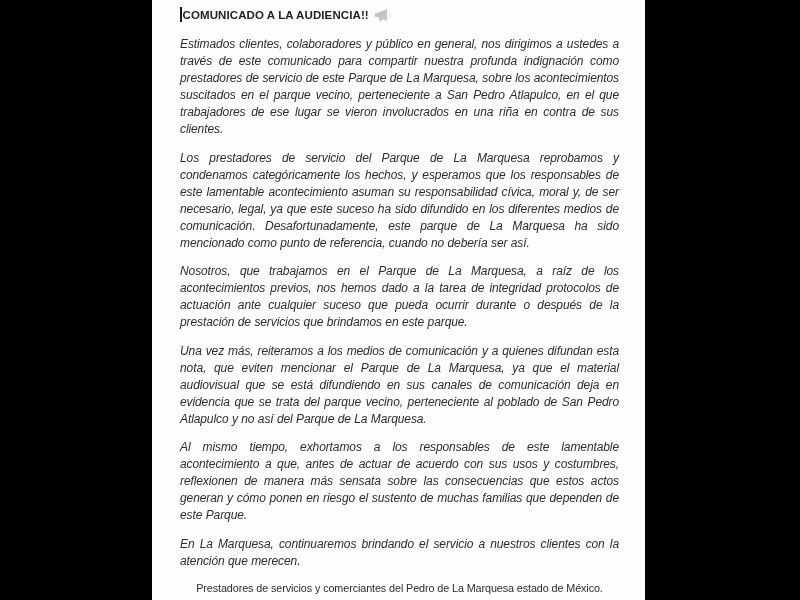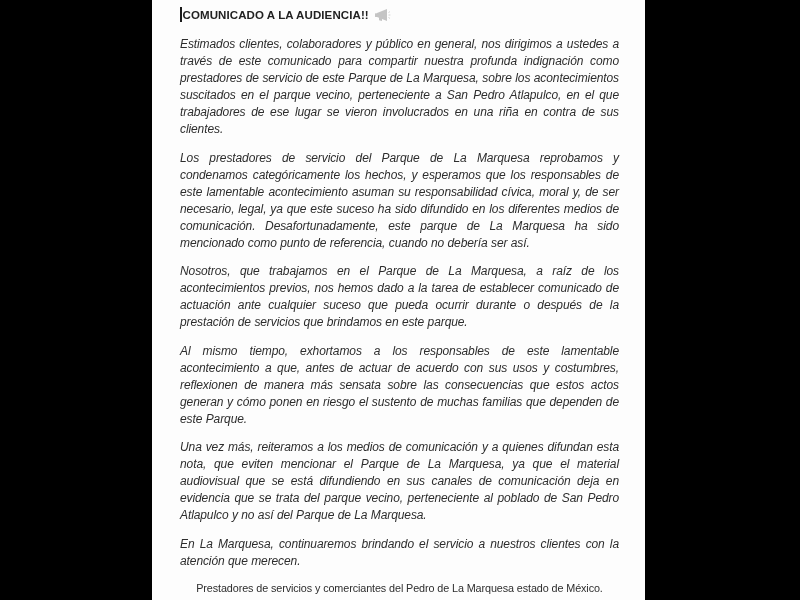--- a/index.html
+++ b/index.html
@@ -96,22 +96,22 @@
       <svg class="megaphone" width="17" height="14" viewBox="0 0 17 14" aria-hidden="true">
         <path d="M3 5 L13 1 L13 13 L3 9 Z" fill="#b2b2b2"></path>
         <rect x="1" y="5.2" width="2.4" height="3.8" rx="0.5" fill="#b2b2b2"></rect>
         <path d="M5 9.2 L8 10.1 L8 13 L5 12.2 Z" fill="#b2b2b2"></path>
         <path d="M14.5 4.5 L16 3.6 M14.5 7 L16.4 7 M14.5 9.5 L16 10.4" stroke="#c4c4c4" stroke-width="1" fill="none"></path>
       </svg>
     </div>
 
     <p class="body-par">Estimados clientes, colaboradores y público en general, nos dirigimos a ustedes a través de este comunicado para compartir nuestra profunda indignación como prestadores de servicio de este Parque de La Marquesa, sobre los acontecimientos suscitados en el parque vecino, perteneciente a San Pedro Atlapulco, en el que trabajadores de ese lugar se vieron involucrados en una riña en contra de sus clientes.</p>
     <p class="body-par">Los prestadores de servicio del Parque de La Marquesa reprobamos y condenamos categóricamente los hechos, y esperamos que los responsables de este lamentable acontecimiento asuman su responsabilidad cívica, moral y, de ser necesario, legal, ya que este suceso ha sido difundido en los diferentes medios de comunicación. Desafortunadamente, este parque de La Marquesa ha sido mencionado como punto de referencia, cuando no debería ser así.</p>
-    <p class="body-par">Nosotros, que trabajamos en el Parque de La Marquesa, a raíz de los acontecimientos previos, nos hemos dado a la tarea de establecer comunicado de actuación ante cualquier suceso que pueda ocurrir durante o después de la prestación de servicios que brindamos en este parque.</p>
+    <p class="body-par">Nosotros, que trabajamos en el Parque de La Marquesa, a raíz de los acontecimientos previos, nos hemos dado a la tarea de integridad protocolos de actuación ante cualquier suceso que pueda ocurrir durante o después de la prestación de servicios que brindamos en este parque.</p>
+    <p class="body-par">Una vez más, reiteramos a los medios de comunicación y a quienes difundan esta nota, que eviten mencionar el Parque de La Marquesa, ya que el material audiovisual que se está difundiendo en sus canales de comunicación deja en evidencia que se trata del parque vecino, perteneciente al poblado de San Pedro Atlapulco y no así del Parque de La Marquesa.</p>
     <p class="body-par">Al mismo tiempo, exhortamos a los responsables de este lamentable acontecimiento a que, antes de actuar de acuerdo con sus usos y costumbres, reflexionen de manera más sensata sobre las consecuencias que estos actos generan y cómo ponen en riesgo el sustento de muchas familias que dependen de este Parque.</p>
-    <p class="body-par">Una vez más, reiteramos a los medios de comunicación y a quienes difundan esta nota, que eviten mencionar el Parque de La Marquesa, ya que el material audiovisual que se está difundiendo en sus canales de comunicación deja en evidencia que se trata del parque vecino, perteneciente al poblado de San Pedro Atlapulco y no así del Parque de La Marquesa.</p>
     <p class="body-par">En La Marquesa, continuaremos brindando el servicio a nuestros clientes con la atención que merecen.</p>
 
 
     <p class="center-par">Prestadores de servicios y comerciantes del Pedro de La Marquesa estado de México.</p>
 
   </div>
 </div>
 
 </body></html>

